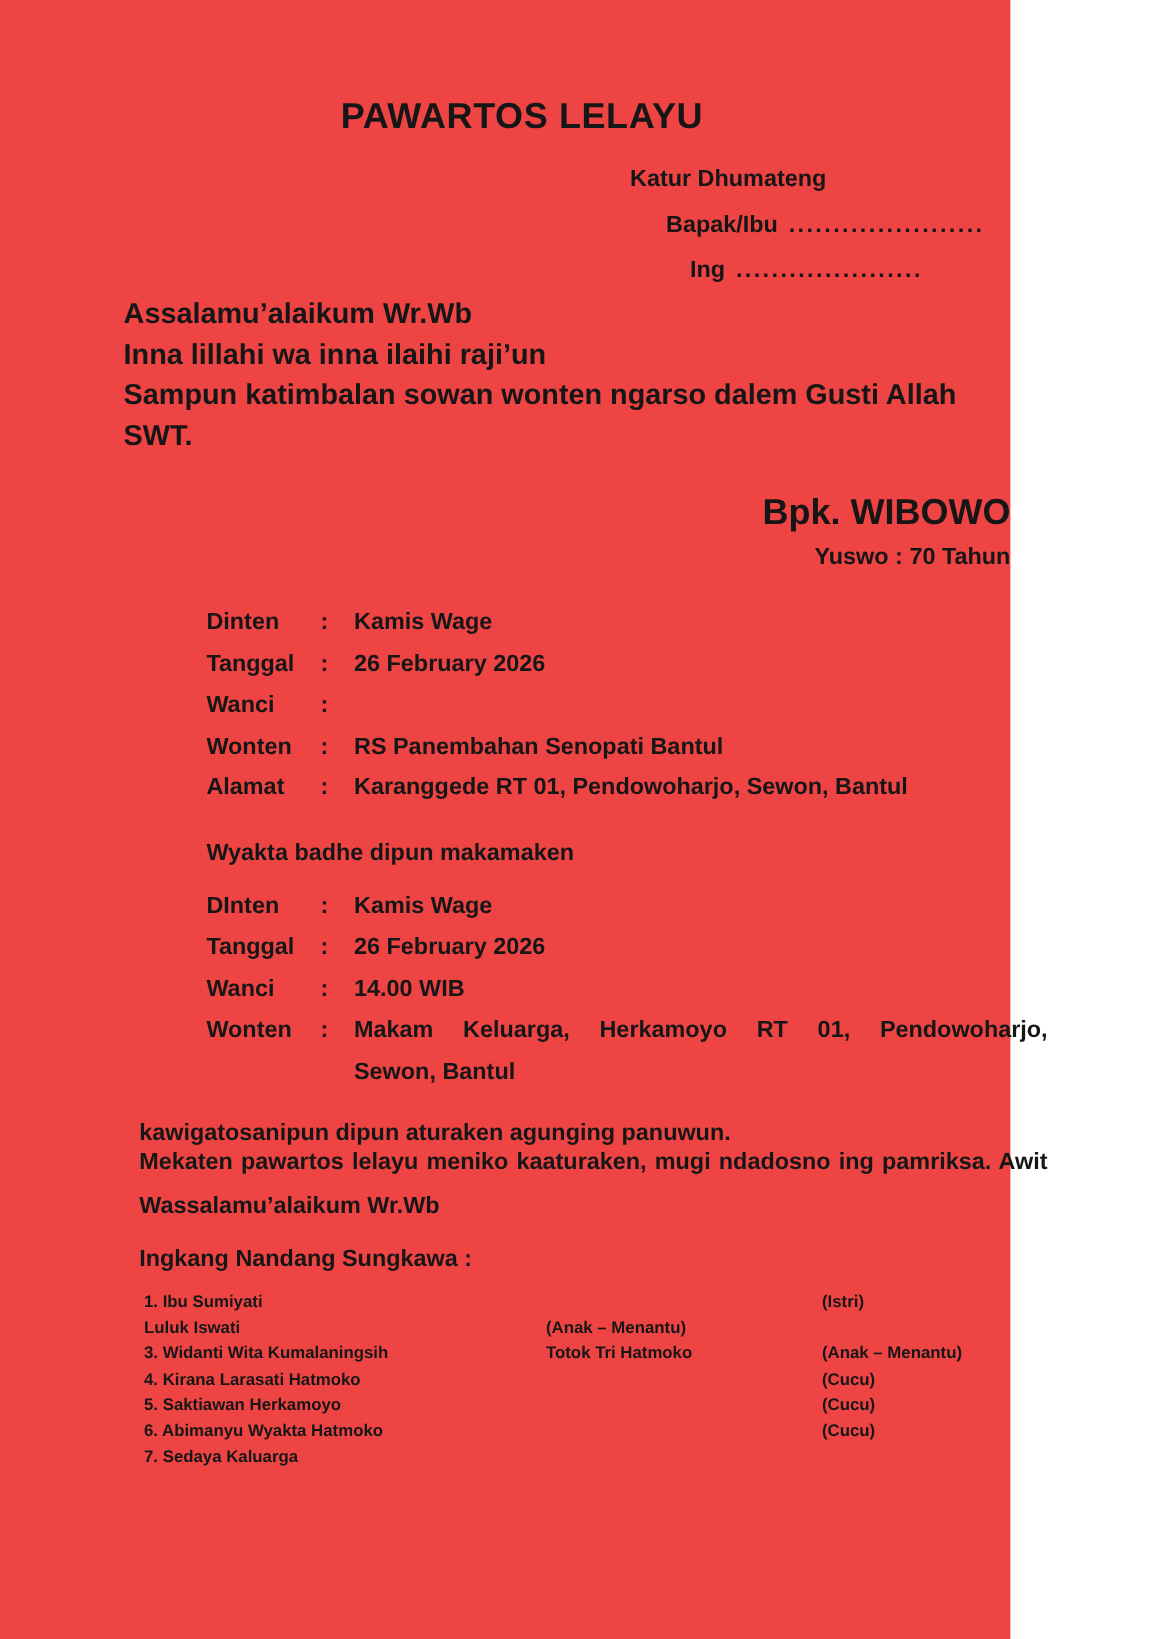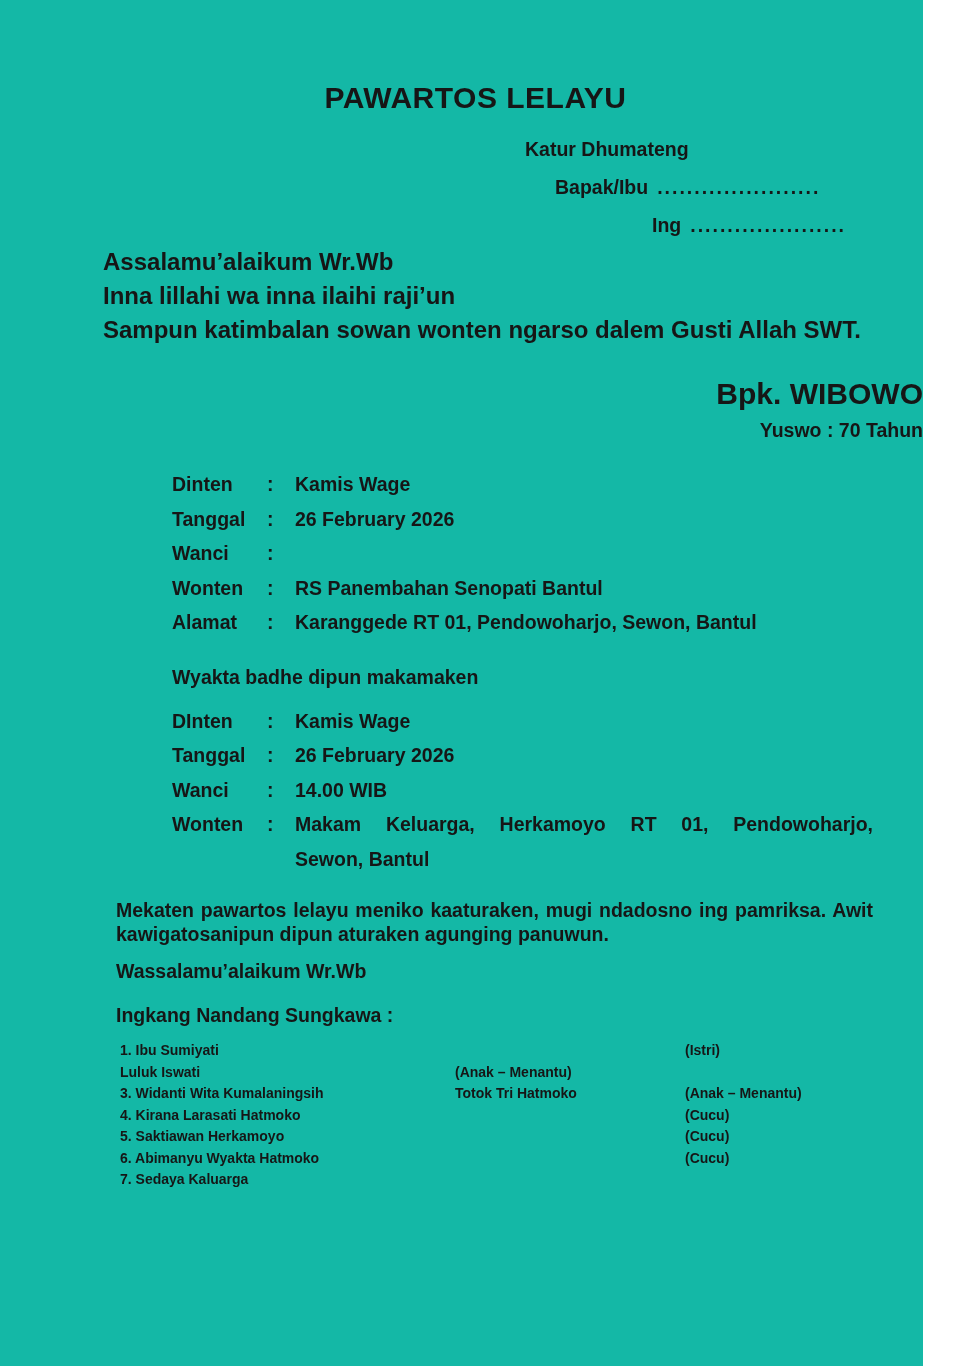--- a/index.html
+++ b/index.html
@@ -4,34 +4,34 @@
 <style>
   html, body { margin: 0; padding: 0; }
   body {
     width: 965px; height: 1366px;
     background: #ffffff;
     font-family: "Liberation Sans", sans-serif;
     font-weight: bold;
     color: #161616;
     overflow: hidden;
   }
-  .page { position: relative; width: 923px; height: 1366px; background: #14b8a6; }
+  .page { position: relative; width: 842px; height: 1366px; background: #ef4444; }
 
   .doc-title {
     margin: 0; padding-top: 82px;
     text-align: center;
     font-size: 30px; line-height: 32px;
     letter-spacing: 0.5px;
     position: relative; left: 14px;
   }
 
   .recip-line { font-size: 19.5px; line-height: 22px; white-space: nowrap; }
   .recip-salutation { margin: 24px 0 0 525px; }
   .recip-to  { margin: 16px 0 0 555px; }
-  .recip-at  { margin: 16px 0 0 575px; text-align: center; }
+  .recip-at  { margin: 16px 0 0 575px; }
   .dots { letter-spacing: 2px; margin-left: 9px; }
 
   .opening { margin: 9px 0 0 103px; font-size: 24px; }
   .opening p { margin: 0; line-height: 34px; }
 
   .deceased { margin-top: 30px; text-align: right; }
   .deceased-name { margin: 0; font-size: 30px; line-height: 34px; }
   .deceased-age  { margin: 7px 0 0 0; font-size: 19.5px; line-height: 24px; }
 
   .details { font-size: 19.5px; }
@@ -128,22 +128,22 @@
       <span>Wonten</span>
       <span>:</span>
       <span>
         <span class="detail-value-justify">Makam Keluarga, Herkamoyo RT 01, Pendowoharjo,</span>
         <span class="detail-value-line">Sewon, Bantul</span>
       </span>
     </div>
   </div>
 
   <div class="closing">
+    <span class="closing-line">kawigatosanipun dipun aturaken agunging panuwun.</span>
     <span class="closing-line justify">Mekaten pawartos lelayu meniko kaaturaken, mugi ndadosno ing pamriksa. Awit</span>
-    <span class="closing-line">kawigatosanipun dipun aturaken agunging panuwun.</span>
   </div>
 
   <div class="wassalam">Wassalamu’alaikum Wr.Wb</div>
 
   <div class="ingkang">Ingkang Nandang Sungkawa :</div>
 
   <div class="mourners">
     <div class="mourner-row">
       <span>1. Ibu Sumiyati</span>
       <span></span>

